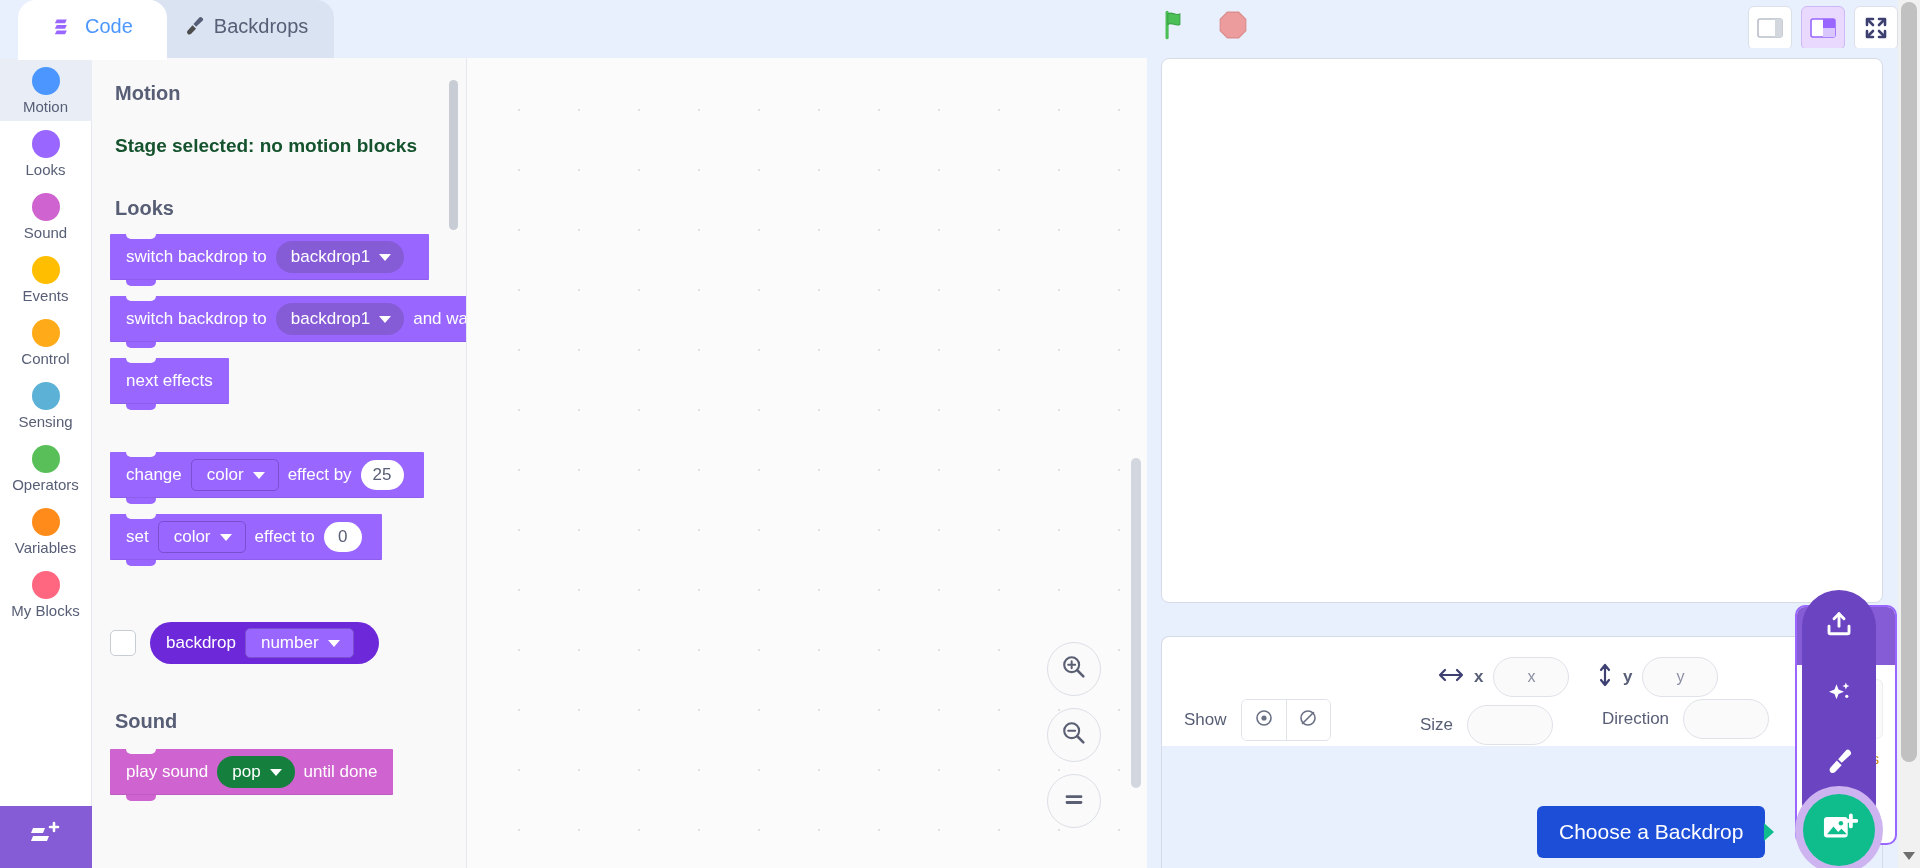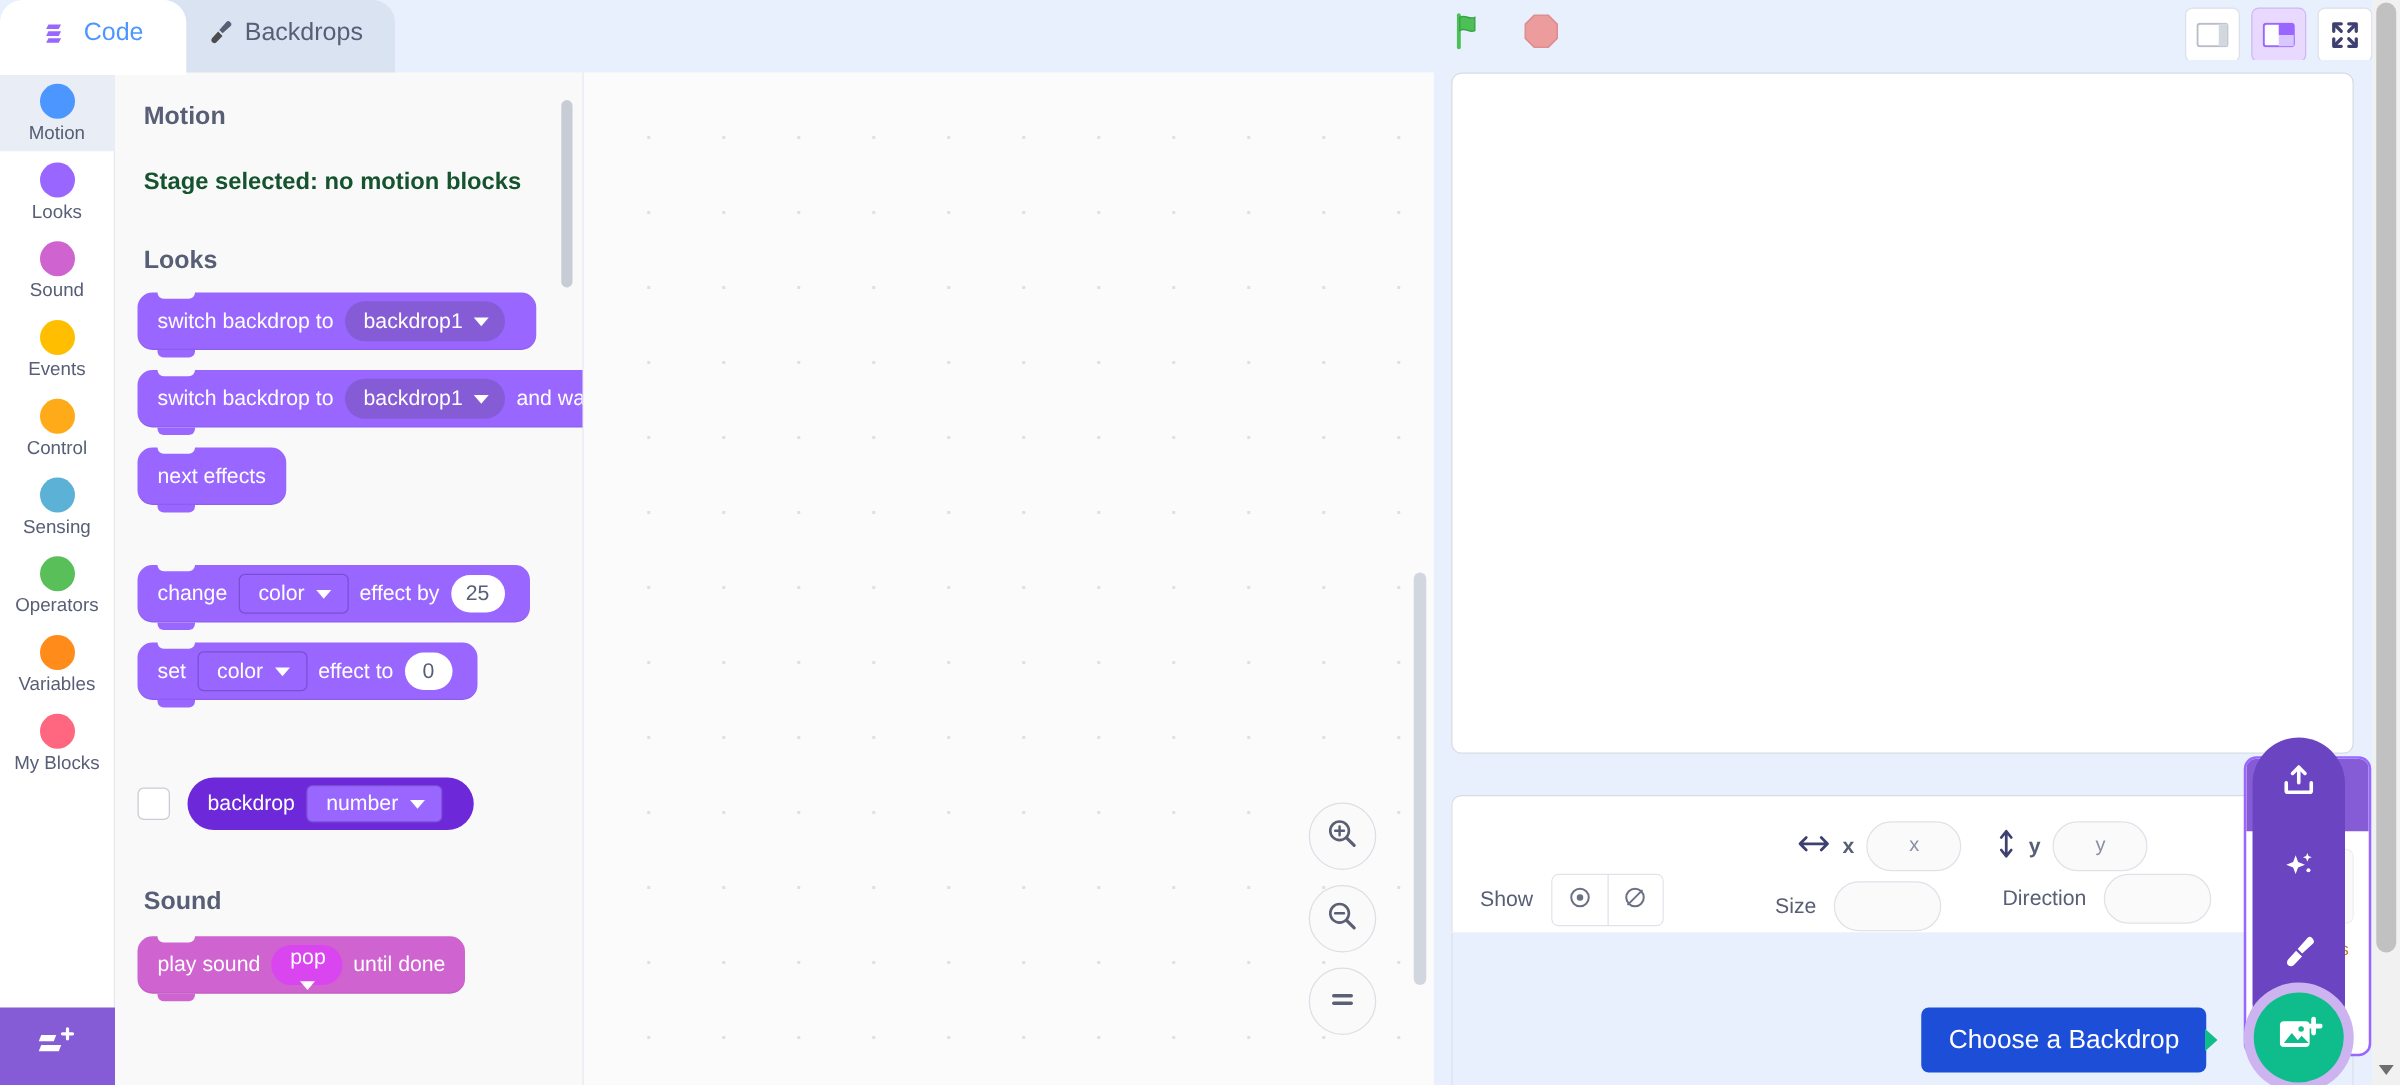--- a/index.html
+++ b/index.html
@@ -18,21 +18,21 @@
   }
   #tabs { position: absolute; left: 0; top: 0; display: flex; align-items: flex-end; height: 60px; }
   .tab {
     display: flex; align-items: center; gap: 9px;
     height: 60px; padding: 0 26px 8px 30px;
     border-radius: 0 18px 0 0;
     background: #d9e3f2; color: #575e75;
     font-size: 20px; cursor: pointer;
     margin-left: -14px; position: relative;
   }
-  .tab:first-child { margin-left: 0; text-align: right; }
+  .tab:first-child { margin-left: 18px; text-align: right; }
   .tab.active { background: #ffffff; color: #4c97ff; z-index: 5; border-radius: 18px 18px 0 0; padding-left: 36px; padding-right: 34px;}
   .tab .ticon { width: 22px; height: 22px; display: block; }
 
   
   #runctl { position: absolute; left: 1160px; top: 8px; display: flex; align-items: center; gap: 22px; }
   #runctl svg { display: block; cursor: pointer; }
 
   
   #stagectl { position: absolute; right: 22px; top: 6px; display: flex; gap: 9px; }
   .sbtn {
@@ -72,21 +72,21 @@
   .pal-gap { height: 34px; }
   #palscroll {
     position: absolute; right: 8px; top: 22px; width: 9px; height: 150px;
     border-radius: 5px; background: #c8ccd4; cursor: pointer;
   }
 
   
   .blk {
     position: relative; display: inline-flex; align-items: center;
     background: #9966ff; color: #fff; font-size: 17px;
-    padding: 0 16px; height: 46px; border-radius: 12px;
+    padding: 0 16px; height: 46px; border-radius: 1px;
     margin: 0 0 4px 0; cursor: grab;
     box-shadow: inset 0 -1px 0 rgba(0,0,0,.08);
   }
   
   .blk::before {
     content: ""; position: absolute; left: 16px; top: -1px;
     width: 30px; height: 6px; background: #f9f9f9;
     border-radius: 0 0 5px 5px;
   }
   .blk::after {
@@ -114,21 +114,21 @@
     border-radius: 24px; height: 42px; padding: 0 16px; font-size: 17px; cursor: grab;
   }
   .reporter .dropdown.sq { height: 30px; }
   .blkrow { display: flex; align-items: center; gap: 14px; margin-bottom: 6px; }
   .vcheck {
     width: 26px; height: 26px; border-radius: 5px; background: #fff;
     border: 1px solid #c8ccd4; cursor: pointer; flex: none;
   }
   .blk.sound { background: #cf63cf; }
   .blk.sound::after { background: #cf63cf; }
-  .blk.sound .dropdown { background: #d946ef; flex-direction: column; }
+  .blk.sound .dropdown { background: #15803d; }
 
   
   #canvas {
     position: absolute; left: 467px; top: 58px; width: 680px; height: 810px;
     background: #fbfbfb;
     background-image: radial-gradient(#e0e0e0 1.2px, transparent 1.2px);
     background-size: 60px 60px; background-position: 22px 22px;
   }
   #canvas-scroll-v {
     position: absolute; right: 6px; top: 400px; width: 10px; height: 330px;

